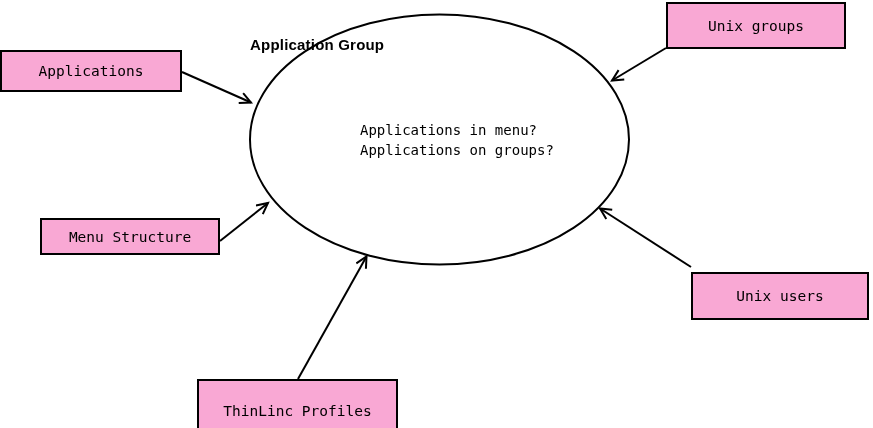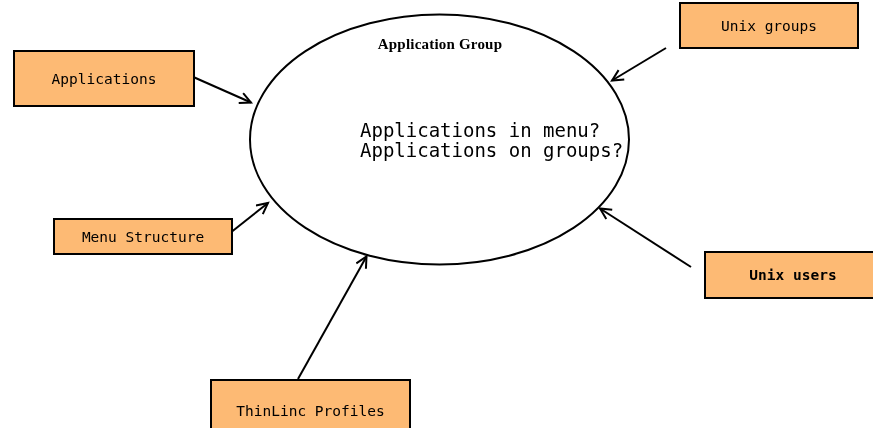--- a/index.html
+++ b/index.html
@@ -19,51 +19,49 @@
   #wires {
     position: absolute;
     left: 0;
     top: 0;
     width: 873px;
     height: 428px;
   }
   .node-box {
     position: absolute;
     border: 2px solid #000000;
-    background: #fdba74;
+    background: #f9a8d4;
     box-sizing: border-box;
     display: flex;
     align-items: center;
     justify-content: center;
     font-size: 14.5px;
     white-space: nowrap;
-    margin-left: 13px;
   }
-  #box-applications      { left: 0px;   top: 50px;  width: 182px; height: 57px; }
+  #box-applications      { left: 0px;   top: 50px;  width: 182px; height: 42px; }
   #box-unix-groups       { left: 666px; top: 2px;   width: 180px; height: 47px; }
   #box-menu-structure    { left: 40px;  top: 218px; width: 180px; height: 37px; }
-  #box-unix-users        { left: 691px; top: 251px; width: 178px; height: 48px; font-weight: bold; }
+  #box-unix-users        { left: 691px; top: 272px; width: 178px; height: 48px; }
   #box-thinlinc-profiles { left: 197px; top: 379px; width: 201px; height: 64px; }
 
   .ellipse-title {
     position: absolute;
     left: 250px;
     top: 36px;
     width: 380px;
-    text-align: center;
-    font-family: Liberation Serif, serif;
+    font-family: Liberation Sans, sans-serif;
     font-weight: bold;
     font-size: 15px;
     letter-spacing: 0.2px;
   }
   .ellipse-questions {
     position: absolute;
     left: 360px;
     top: 121px;
-    font-size: 19px;
+    font-size: 14px;
     line-height: 19.5px;
     white-space: nowrap;
   }
   .ellipse-questions div { display: block; }
 </style>
 </head>
 <body>
 
 <div id="canvas">
 

